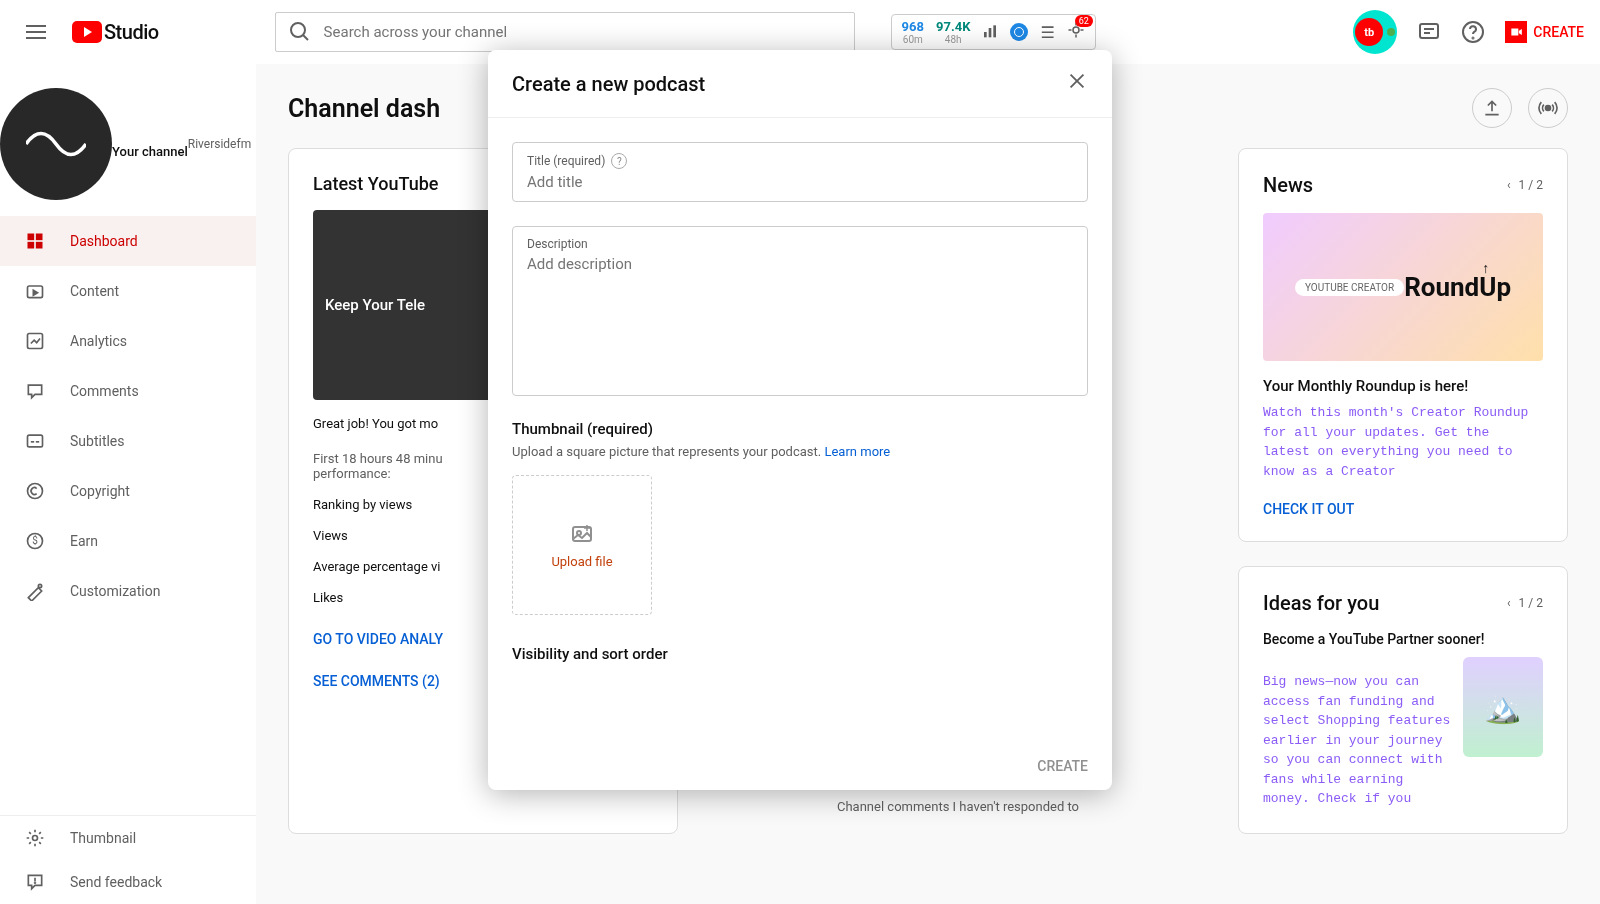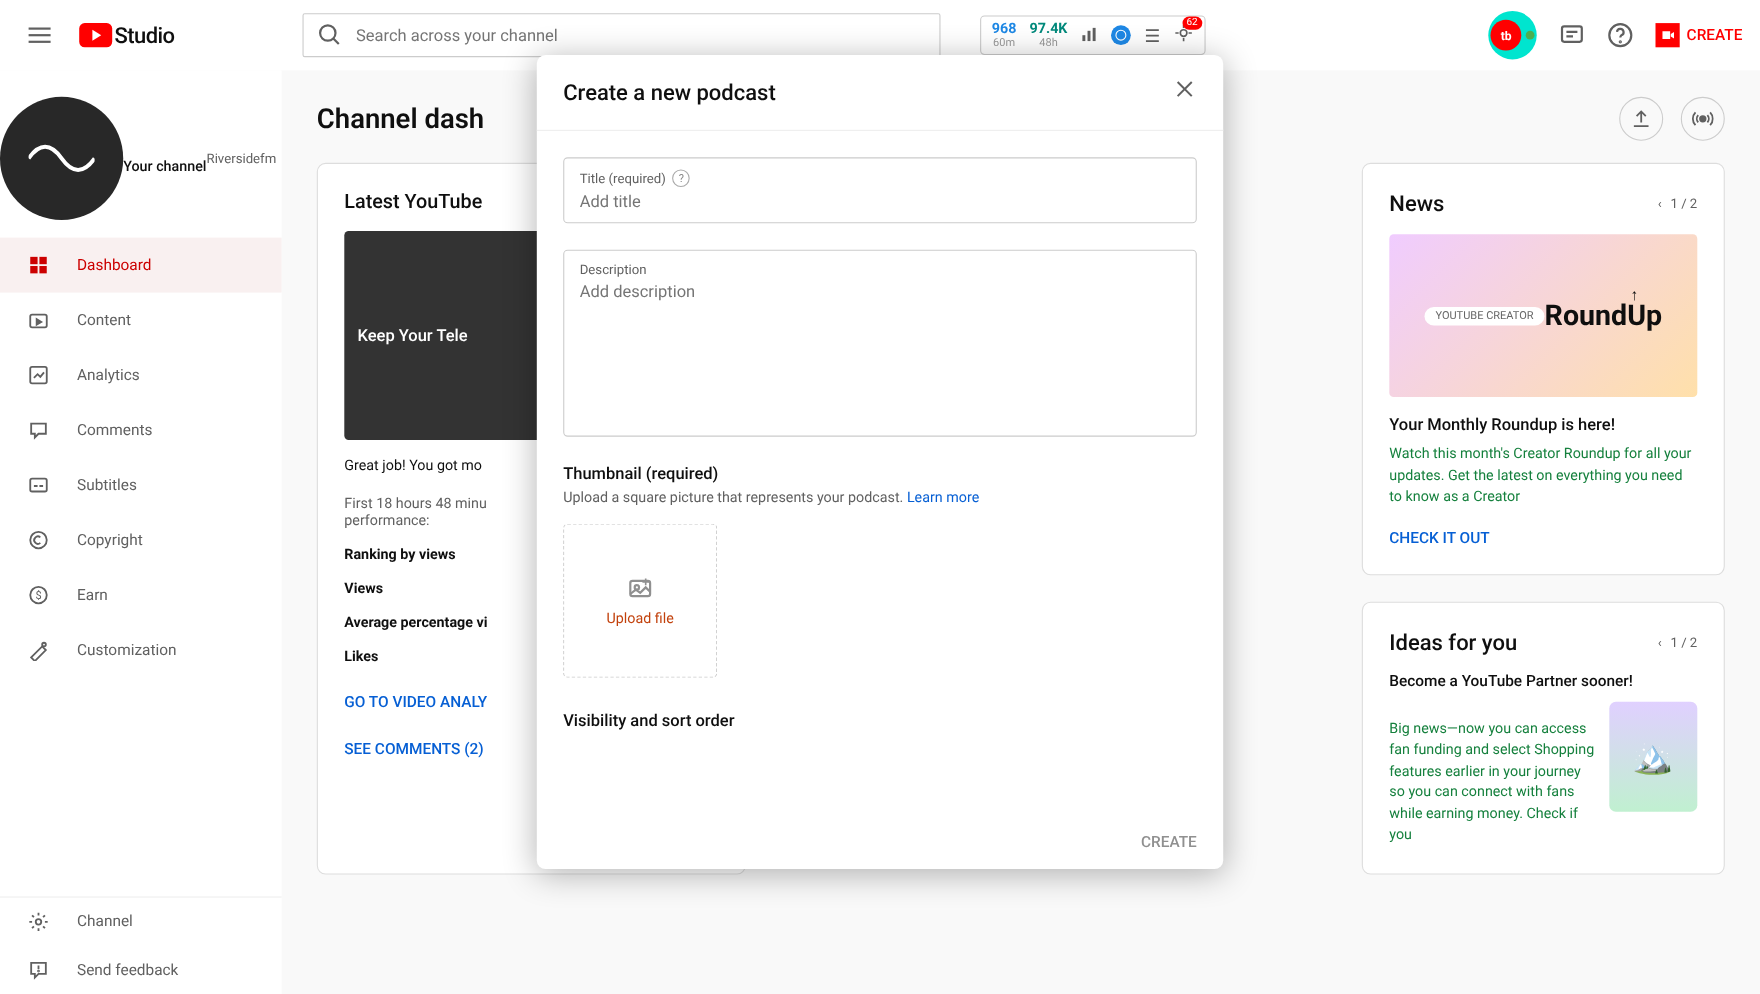--- a/index.html
+++ b/index.html
@@ -314,21 +314,20 @@
 .perf-text {
   margin-top: 20px;
   font-size: 13px;
   color: #606060;
 }
 .stat-row {
   display: flex;
   justify-content: space-between;
   margin-top: 16px;
   font-size: 13px;
-  font-weight: bold;
 }
 .card-link {
   color: #065fd4;
   font-weight: 500;
   font-size: 14px;
   margin-top: 26px;
   cursor: pointer;
 }
 .col3 {
   width: 330px;
@@ -372,22 +371,23 @@
   font-weight: bold;
 }
 .news-h3 {
   margin-top: 16px;
   font-size: 15px;
   font-weight: 500;
 }
 .news-p {
   margin-top: 8px;
   font-size: 13px;
-  color: #15803d;
+  color: #8b5cf6;
   line-height: 1.5;
+  font-family: Liberation Mono, monospace;
 }
 .comments-text {
   margin-top: 60px;
   text-align: center;
   font-size: 13px;
   color: #606060;
 }
 .ideas-h3 {
   font-size: 14px;
   font-weight: 500;
@@ -668,21 +668,21 @@
     </div>
   </div>
   <div class="nav-bottom">
     <div class="nav-item">
       <div class="nav-icon">
           <svg width="20" height="20" viewBox="0 0 24 24" fill="none" stroke="#606060" stroke-width="2">
             <circle cx="12" cy="12" r="3"></circle>
             <path d="M12 2 L12 5 M12 19 L12 22 M2 12 L5 12 M19 12 L22 12 M5 5 L7 7 M17 17 L19 19 M5 19 L7 17 M17 7 L19 5"></path>
           </svg>
         </div>
-      <span>Channel</span>
+      <span>Thumbnail</span>
     </div>
     <div class="nav-item">
       <div class="nav-icon">
           <svg width="20" height="20" viewBox="0 0 24 24" fill="none" stroke="#606060" stroke-width="2">
             <path d="M4 4 L20 4 L20 16 L12 16 L8 20 L8 16 L4 16 Z"></path>
             <line x1="12" y1="7" x2="12" y2="11"></line>
             <circle cx="12" cy="13" r="0.5" fill="#606060"></circle>
           </svg>
         </div>
       <span>Send feedback</span>

